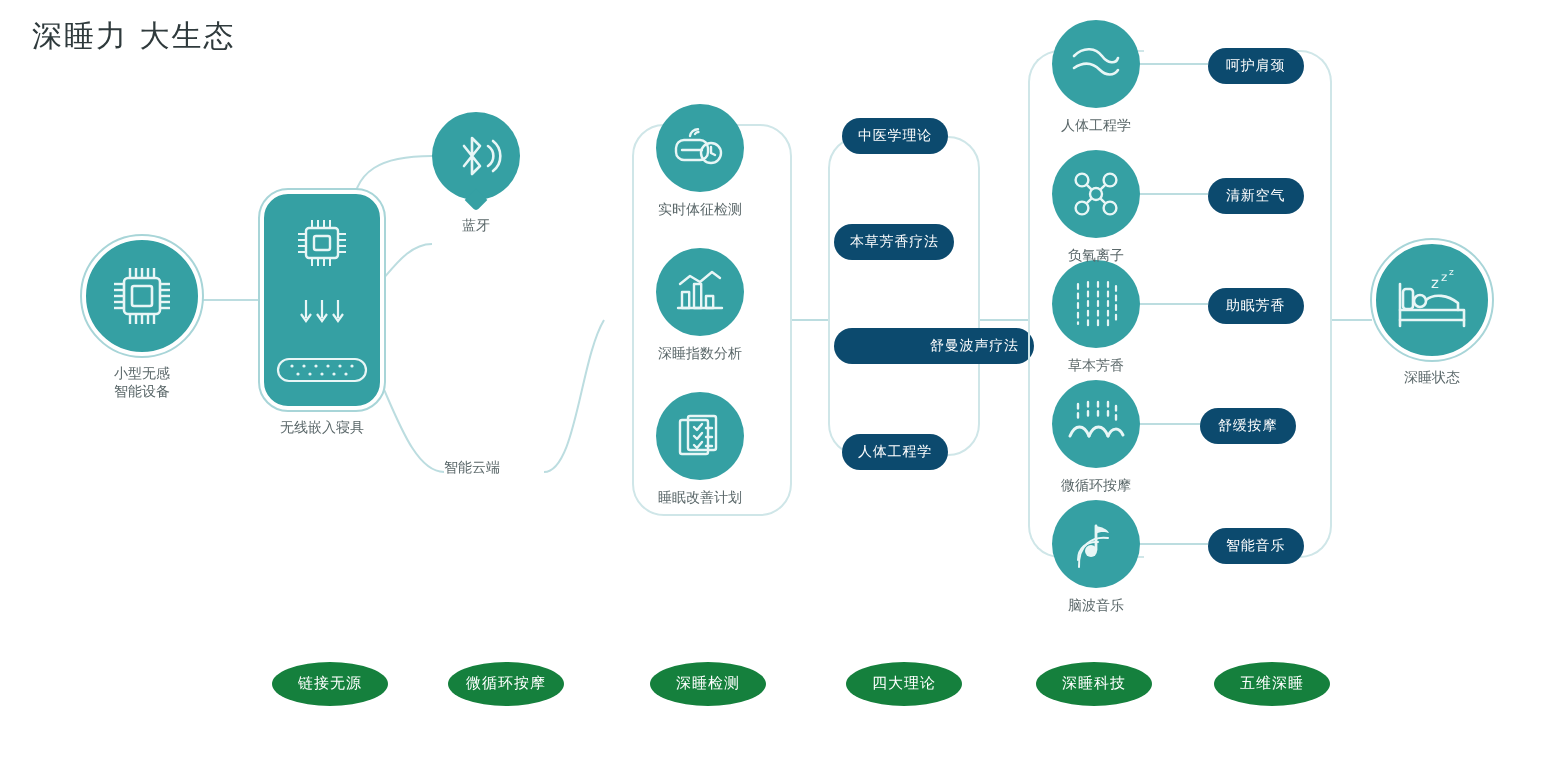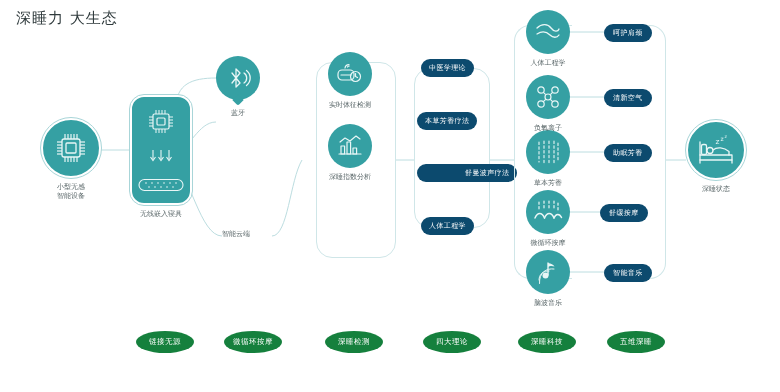--- a/index.html
+++ b/index.html
@@ -308,20 +308,35 @@
         <line x1="3" y1="21" x2="25" y2="21"></line>
         <rect x="5" y="13" width="3.6" height="8"></rect>
         <rect x="11" y="9" width="3.6" height="12"></rect>
         <rect x="17" y="15" width="3.6" height="6"></rect>
         <polyline points="4,9 9,5 14,8 20,3 24,6"></polyline>
       </svg>
     </div>
     <div class="cap">深睡指数分析</div>
   </div>
 
+  <div class="node" style="left:328px; top:196px;">
+    <div class="disc" style="width:44px;height:44px;">
+      <svg class="gly" width="26" height="26" viewBox="0 0 26 26" fill="none" stroke="#e8f6f6" stroke-width="1.2" stroke-linecap="round" stroke-linejoin="round">
+        <rect x="3" y="5" width="14" height="17" rx="1"></rect>
+        <rect x="7" y="3" width="14" height="17" rx="1"></rect>
+        <polyline points="10,8.5 11.5,10 14,7"></polyline>
+        <line x1="16" y1="9" x2="19" y2="9"></line>
+        <polyline points="10,13 11.5,14.5 14,11.5"></polyline>
+        <line x1="16" y1="13.5" x2="19" y2="13.5"></line>
+        <polyline points="10,17.5 11.5,19 14,16"></polyline>
+        <line x1="16" y1="18" x2="19" y2="18"></line>
+      </svg>
+    </div>
+    <div class="cap">睡眠改善计划</div>
+  </div>
 
   <div class="bracket" style="left:414px; top:68px; width:76px; height:160px;"></div>
 
   <div class="pill wide" style="left:421px; top:59px;">中医学理论</div>
   <div class="pill wide" style="left:417px; top:112px;text-align:center;">本草芳香疗法</div>
   <div class="pill wide" style="left:417px; top:164px;padding-left:48px;">舒曼波声疗法</div>
   <div class="pill wide" style="left:421px; top:217px;">人体工程学</div>
 
   <div class="bracket" style="left:514px; top:25px; width:58px; height:254px; border-right:none; border-top-right-radius:0; border-bottom-right-radius:0;"></div>
 

